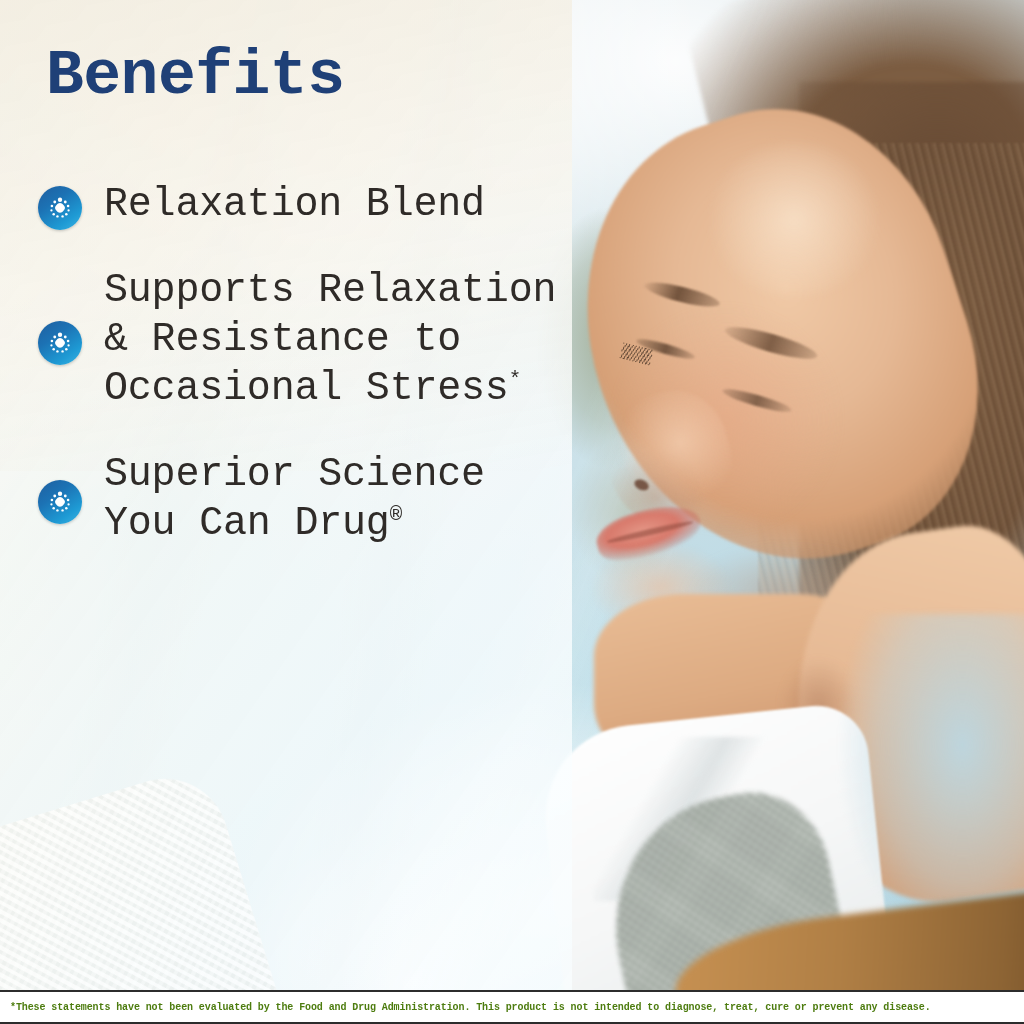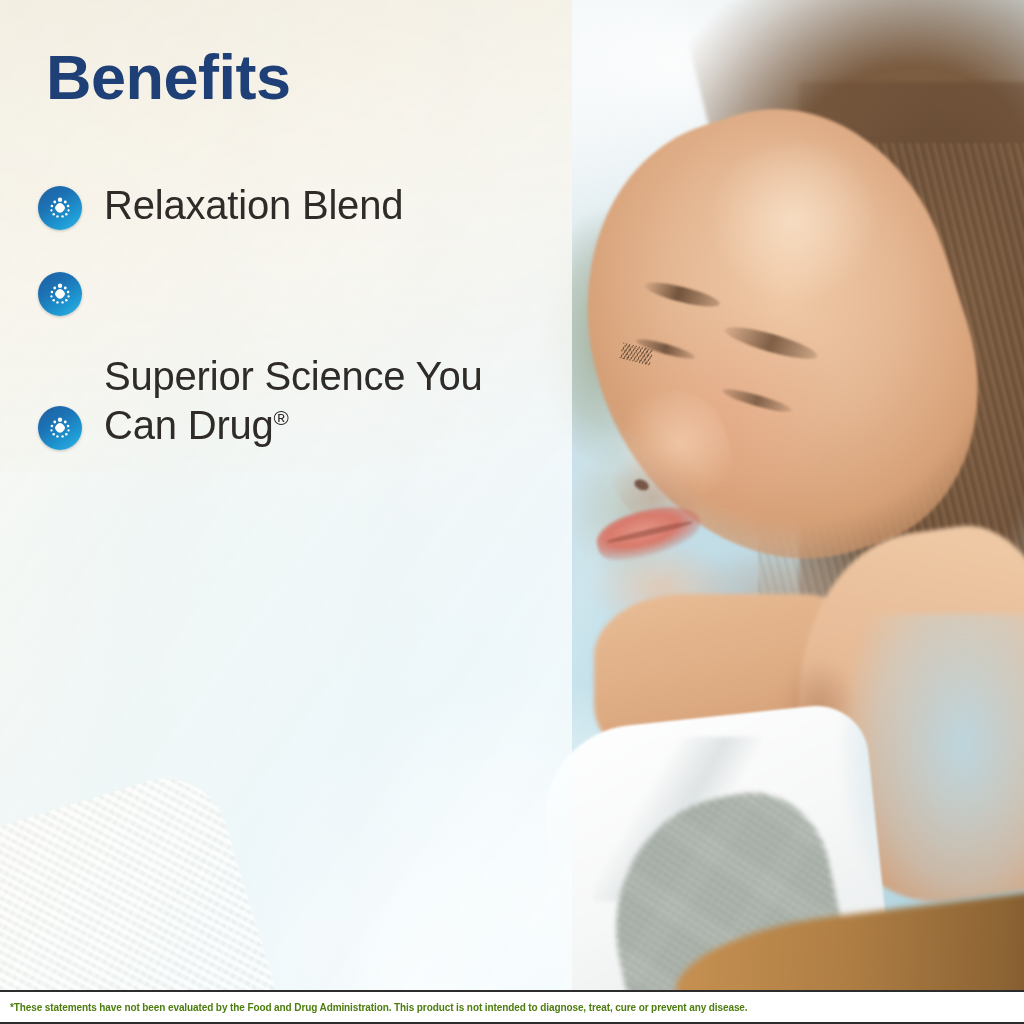--- a/index.html
+++ b/index.html
@@ -6,21 +6,21 @@
     margin: 0;
     padding: 0;
     background: #ffffff;
   }
 
   #stage {
     position: relative;
     width: 1024px;
     height: 1024px;
     overflow: hidden;
-    font-family: Liberation Sans, sans-serif;
+    font-family: Liberation Mono, monospace;
     background: #cfe2e8;
   }
 
   
   .photo-layer {
     position: absolute;
     inset: 0;
   }
 
   
@@ -439,21 +439,21 @@
 
   .benefit-list {
     position: absolute;
     left: 38px;
     top: 180px;
     width: 520px;
   }
 
   .benefit-item {
     display: flex;
-    align-items: flex-end;
+    align-items: center;
     margin-bottom: 36px;
   }
 
   .bullet-icon {
     flex: 0 0 auto;
     width: 44px;
     height: 44px;
     margin-top: 6px;
     margin-right: 22px;
     border-radius: 50%;
@@ -590,20 +590,21 @@
               <circle cx="30.8" cy="17.2" r="1.7"></circle>
               <circle cx="8.6" cy="23.2" r="1.5"></circle>
               <circle cx="31.4" cy="23.2" r="1.5"></circle>
               <circle cx="11.6" cy="28.2" r="1.7"></circle>
               <circle cx="28.4" cy="28.2" r="1.7"></circle>
               <circle cx="16.6" cy="31.2" r="1.6"></circle>
               <circle cx="23.4" cy="31.2" r="1.6"></circle>
             </g>
           </svg>
         </span>
+        <span class="benefit-label"><span>Supports Relaxation &amp; Resistance to Occasional Stress</span><sup>*</sup></span>
       </div>
 
       <div class="benefit-item">
         <span class="bullet-icon">
           <svg viewBox="0 0 40 40" aria-hidden="true">
             <g fill="#ffffff">
               <path d="M20 13.2c2.0 0 3.1 1.1 4.3 2.3 1.2 1.2 2.3 2.3 2.3 4.3s-1.1 3.1-2.3 4.3c-1.2 1.2-2.3 2.3-4.3 2.3s-3.1-1.1-4.3-2.3c-1.2-1.2-2.3-2.3-2.3-4.3s1.1-3.1 2.3-4.3c1.2-1.2 2.3-2.3 4.3-2.3z"></path>
               <circle cx="20" cy="9.0" r="2.9"></circle>
               <circle cx="13.0" cy="12.0" r="1.9"></circle>
               <circle cx="27.0" cy="12.0" r="1.9"></circle>

